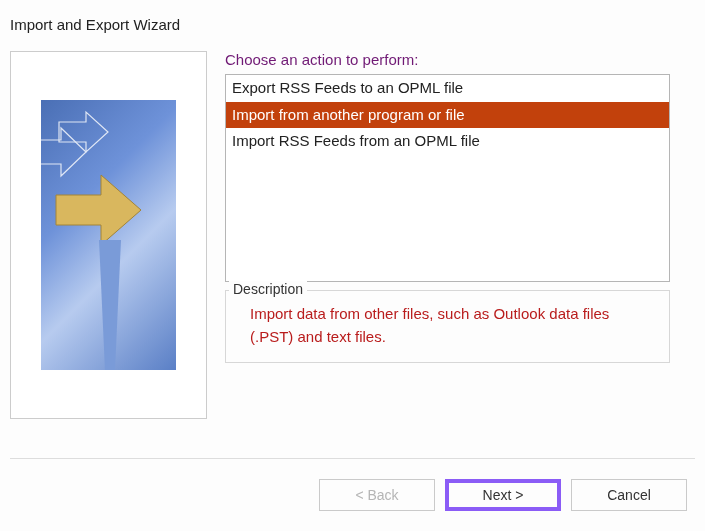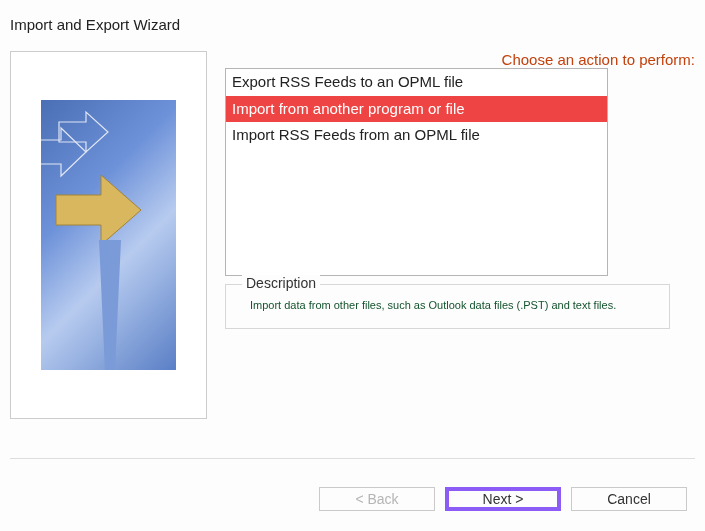--- a/index.html
+++ b/index.html
@@ -49,82 +49,82 @@
       top: 0;
       left: 0;
     }
     .right-panel {
       flex: 1;
       display: flex;
       flex-direction: column;
     }
     .prompt {
       font-size: 15px;
-      color: #c2410c;
-      text-align: right;
+      margin-bottom: 6px;
+      color: #701a75;
     }
     .list-box {
       border: 1px solid #b5b5b5;
       background: #fff;
       height: 208px;
-      width: 383px;
+      width: 445px;
       overflow: hidden;
     }
     .list-item {
       padding: 2px 6px;
       font-size: 15px;
       line-height: 1.5;
       color: #222;
       cursor: default;
       user-select: none;
     }
     .list-item.selected {
-      background: #ef4444;
+      background: #c2410c;
       color: #fff;
     }
     .description-group {
       border: 1px solid #d7d7d7;
       margin-top: 8px;
       width: 445px;
       padding: 12px 14px 14px 14px;
       position: relative;
     }
     .description-legend {
       position: absolute;
       top: -10px;
-      left: 16px;
+      left: 3px;
       background: #fdfdfd;
       padding: 0 4px;
       font-size: 14px;
       color: #333;
     }
     .description-text {
-      font-size: 11px;
+      font-size: 15px;
       line-height: 1.5;
-      color: #14532d;
+      color: #b91c1c;
       padding-left: 10px;
     }
     .separator {
       position: absolute;
       left: 10px;
       right: 10px;
       top: 458px;
       height: 1px;
       background: #ddd;
     }
     .button-row {
       position: absolute;
       bottom: 20px;
       right: 18px;
       display: flex;
       gap: 10px;
     }
     .btn {
       width: 116px;
-      height: 24px;
+      height: 32px;
       background: #fdfdfd;
       border: 1px solid #cacaca;
       font-size: 14px;
       font-family: inherit;
       color: #333;
       cursor: pointer;
     }
     .btn:disabled {
       color: #b5b5b5;
       cursor: default;

